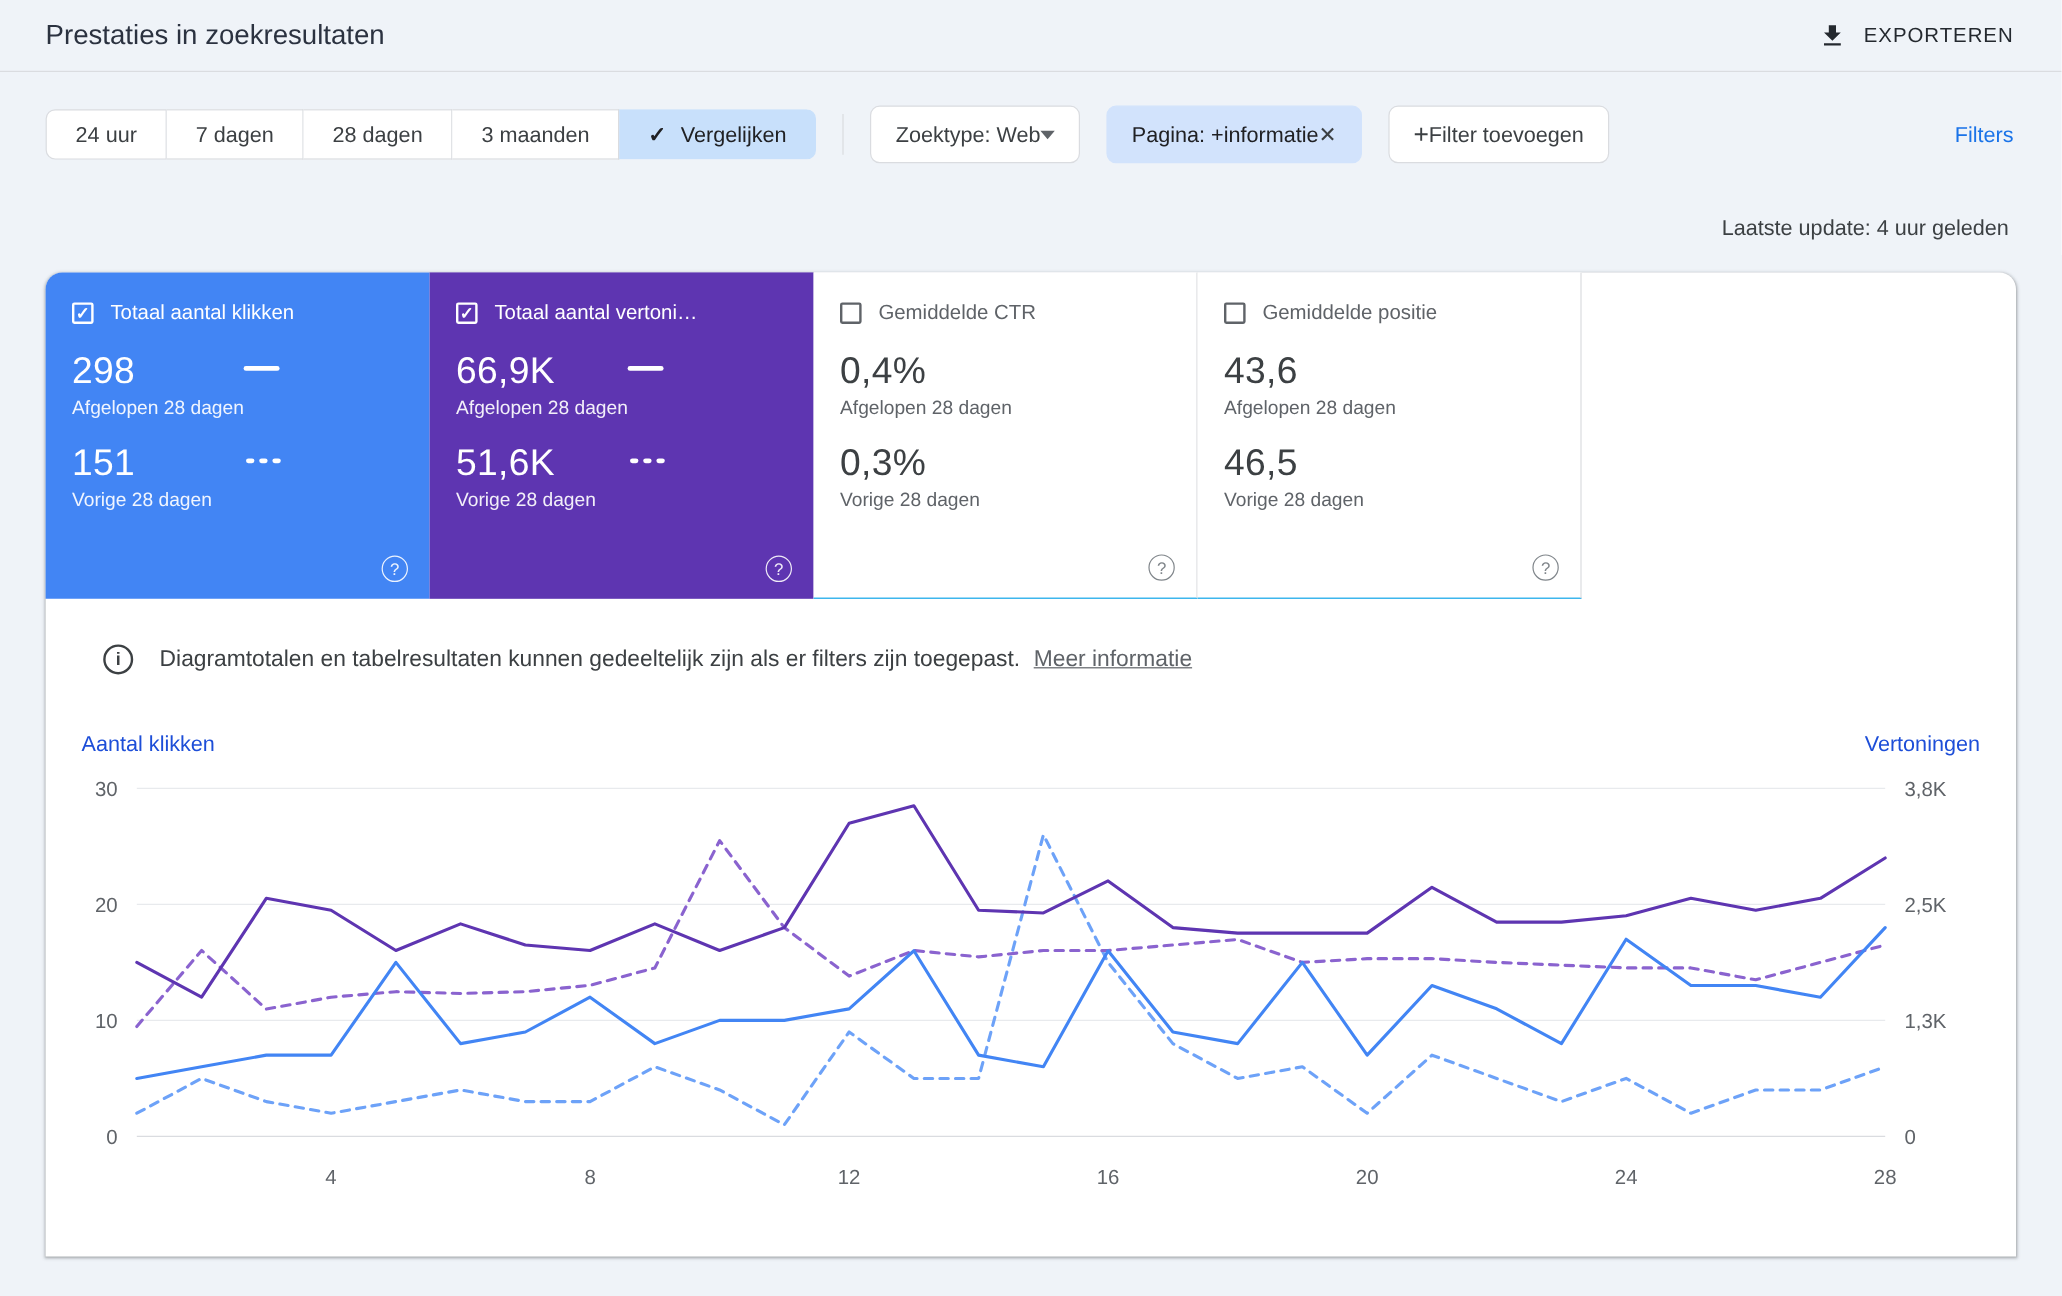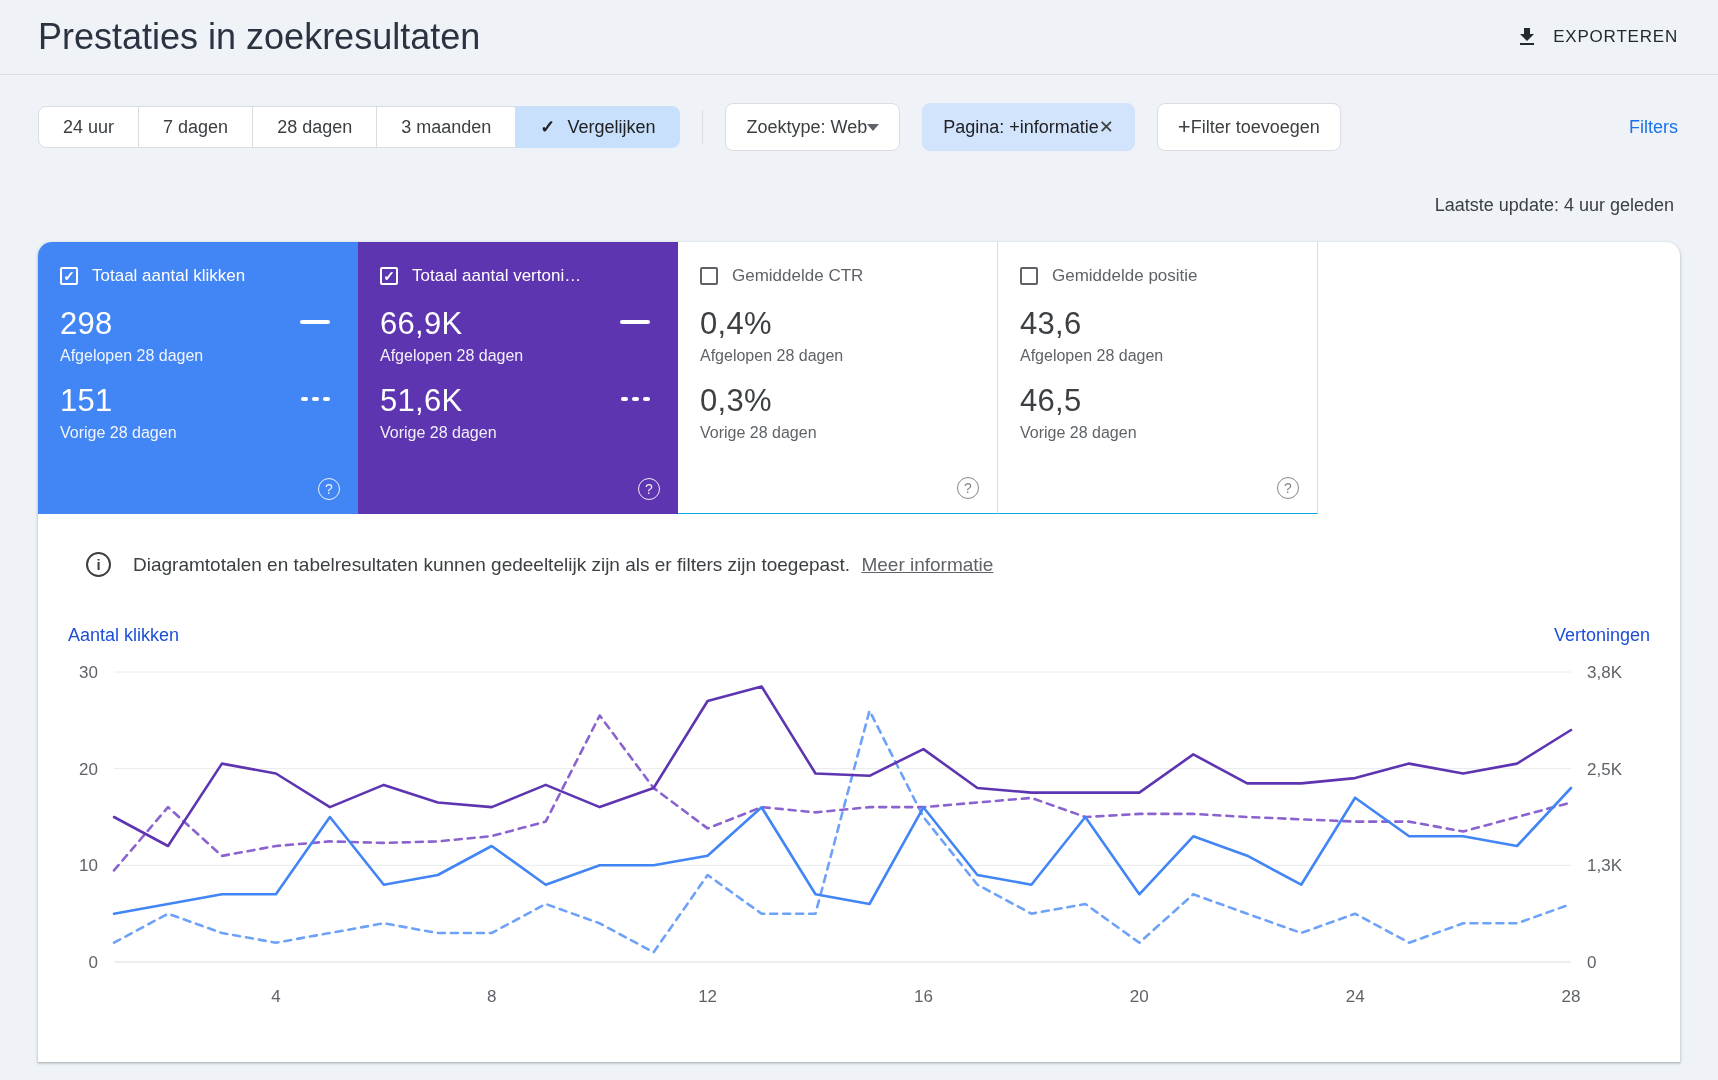--- a/index.html
+++ b/index.html
@@ -5,21 +5,21 @@
   * { box-sizing: border-box; }
   html,body { margin:0; padding:0; }
   body {
     width:1718px; height:1080px; overflow:hidden;
     background:#eff3f8;
     font-family:"Liberation Sans", sans-serif;
     color:#202124;
   }
   
   .header { display:flex; justify-content:space-between; align-items:center; padding:16px 40px 16px 38px; }
-  .page-title { font-size:36px; font-weight:500; color:#2b3240; }
+  .page-title { font-size:23px; font-weight:500; color:#2b3240; }
   .export-btn { display:flex; align-items:center; gap:14px; font-size:17px; font-weight:500; letter-spacing:.8px; color:#24292f; cursor:pointer; }
   .header-divider { border:none; border-top:1px solid #dadce0; margin:0; }
 
   
   .filterbar { display:flex; align-items:center; gap:22px; padding:28px 40px 0 38px; }
   .seg-group { display:flex; }
   .seg-btn {
     height:42px; padding:0 24px; background:#fff; border:1px solid #dadce0; border-left:none;
     display:flex; align-items:center; gap:12px; font-size:18px; color:#3c4043; cursor:pointer; white-space:nowrap;
   }
@@ -49,21 +49,21 @@
   .tile { width:320px; height:272px; padding:24px 22px; position:relative; cursor:pointer; }
   .tile.blue { background:#4285f4; color:#fff; border-radius:14px 0 0 0; }
   .tile.purple { background:#5e35b1; color:#fff; }
   .tile.white { background:#fff; border-right:1px solid #dadce0; border-bottom:1px solid #0ea5e9; }
   .tile-head { display:flex; align-items:center; gap:14px; font-size:17px; font-weight:500; }
   .tile.white .tile-head { color:#5f6368; }
   .checkbox { width:18px; height:18px; border-radius:2px; display:flex; align-items:center; justify-content:center;
               font-size:14px; font-weight:bold; flex:0 0 auto; }
   .checkbox.checked { border:2px solid #fff; color:#fff; }
   .checkbox.unchecked { border:2px solid #5f6368; color:transparent; }
-  .metric { margin-top:20px; display:flex; justify-content:space-between; align-items:flex-start; }
+  .metric { margin-top:20px; display:flex; align-items:flex-start; }
   .metric + .metric { margin-top:18px;gap:28px; }
   .metric .value { font-size:31px; font-weight:500; letter-spacing:.3px; }
   .tile.white .metric .value { color:#3c4043; }
   .metric .period { font-size:16px; margin-top:5px; }
   .tile.blue .period, .tile.purple .period { color:rgba(255,255,255,.92); }
   .tile.white .period { color:#5f6368; }
   .sample { margin-top:14px; margin-right:6px; display:flex; gap:4px; }
   .sample .bar { width:30px; height:4px; background:#fff; border-radius:2px; }
   .sample .dash { width:7px; height:4px; background:#fff; border-radius:2px; }
   .help-icon { position:absolute; right:18px; bottom:14px; width:22px; height:22px; border-radius:50%;

